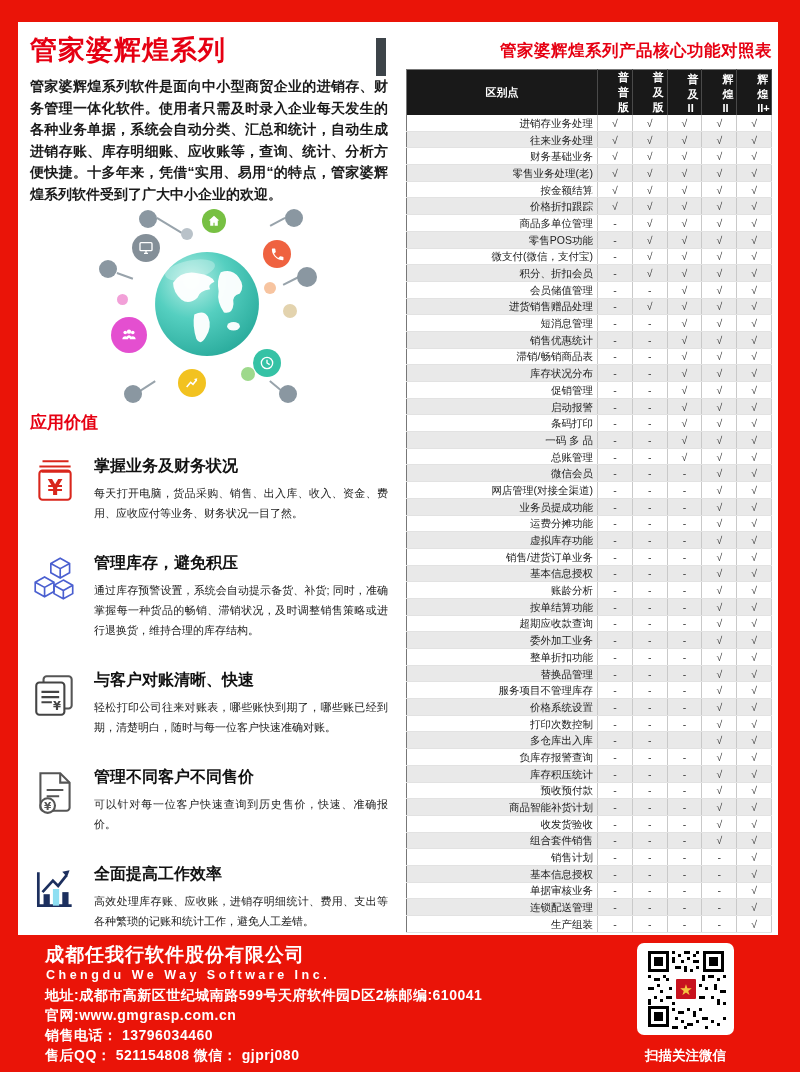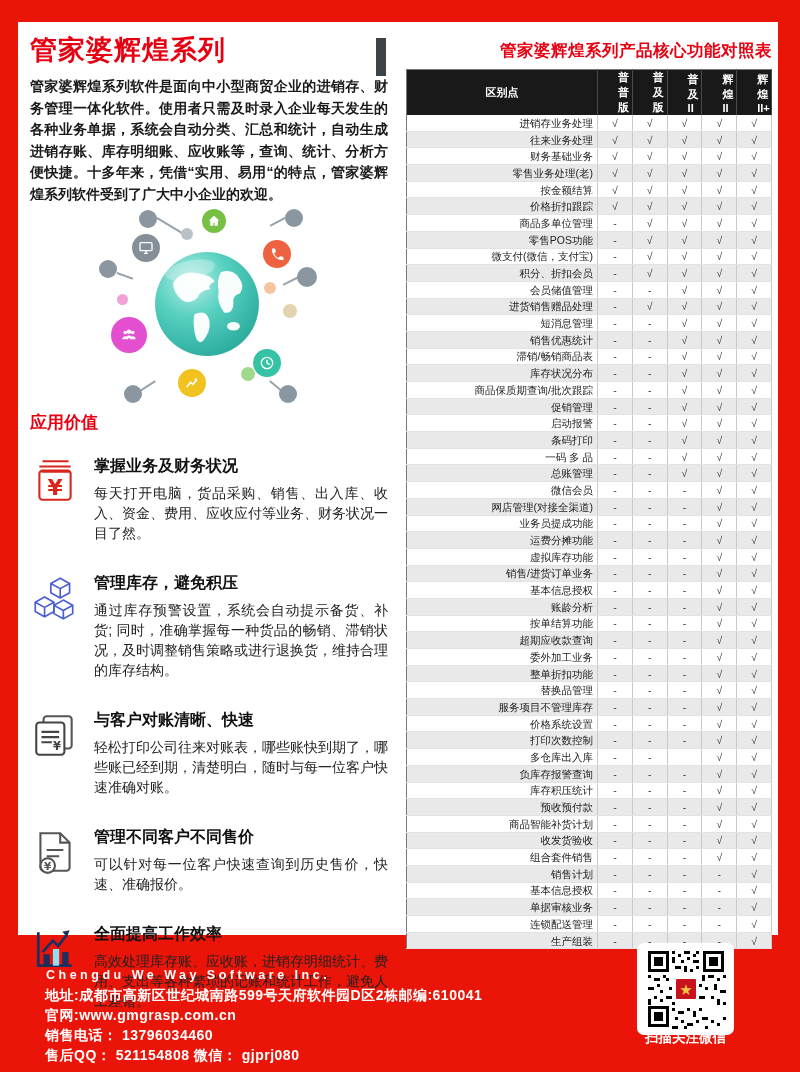--- a/index.html
+++ b/index.html
@@ -16,21 +16,21 @@
   .globe-wrap{position:relative;height:198px;margin-top:4px;}
   .sat{position:absolute;border-radius:50%;display:flex;align-items:center;justify-content:center;}
   .link{position:absolute;height:1.5px;background:#98a3ab;transform-origin:0 50%;}
   .sat svg{display:block;}
 
   
   .sec-title{margin:4px 0 22px 0;font-size:17px;font-weight:bold;color:#e60012;}
   .vitem{display:flex;gap:14px;margin-bottom:30px;}
   .vicon{flex:0 0 50px;width:50px;height:50px;}
   .vbody h3{margin:0 0 6px 0;font-size:16px;font-weight:bold;color:#111;}
-  .vbody p{margin:0;font-size:14px;font-weight:500;line-height:20px;color:#222;text-align:justify;}
+  .vbody p{margin:0;font-size:11px;font-weight:500;line-height:20px;color:#222;text-align:justify;}
 
   
   .divider-bar{position:absolute;left:358px;top:16px;width:10px;height:38px;background:#3d4449;}
   .right-col{position:absolute;left:388px;top:18px;width:366px;}
   .table-title{margin:0 0 7px 0;font-size:16.5px;font-weight:bold;color:#e60012;text-align:right;letter-spacing:0.5px;}
   table.feature-table{width:366px;border-collapse:collapse;border:1px solid #777;table-layout:fixed;}
   .feature-table th{background:#191919;color:#fff;font-size:11px;font-weight:bold;height:26px;
                     border-right:1px solid #4a4a4a;padding:0 20px;}
   .feature-table th.feat-h{width:150px;}
   .feature-table td{font-size:10.5px;color:#222;height:15.7px;line-height:12px;
@@ -40,21 +40,21 @@
   .feature-table tbody tr:nth-child(even){background:#e9e9e9;}
 
   
   .footer{position:absolute;left:0;top:935px;width:800px;height:137px;color:#fff;}
   .f-company{position:absolute;left:45px;top:7px;font-size:19px;font-weight:bold;letter-spacing:1px;}
   .f-en{position:absolute;left:46px;top:33px;font-size:12.5px;font-weight:bold;letter-spacing:3.5px;}
   .f-line{position:absolute;left:45px;font-size:14px;font-weight:600;letter-spacing:0.5px;}
   .f-addr{top:52px;text-align:center;} .f-web{top:72px;} .f-tel{top:92px;} .f-qq{top:112px;}
   .qr-box{position:absolute;left:637px;top:8px;width:97px;height:92px;background:#fff;border-radius:7px;
           display:flex;align-items:center;justify-content:center;}
-  .qr-caption{position:absolute;left:637px;top:94px;width:97px;text-align:center;font-size:13.5px;font-weight:600;}
+  .qr-caption{position:absolute;left:637px;top:112px;width:97px;text-align:center;font-size:13.5px;font-weight:600;}
 </style>
 </head>
 <body>
 
 <div class="page">
   <div class="content">
 
     <div class="left-col">
       <h1 class="main-title">管家婆辉煌系列</h1>
       <p class="intro">管家婆辉煌系列软件是面向中小型商贸企业的进销存、财务管理一体化软件。使用者只需及时录入企业每天发生的各种业务单据，系统会自动分类、汇总和统计，自动生成进销存账、库存明细账、应收账等，查询、统计、分析方便快捷。十多年来，凭借“实用、易用“的特点，管家婆辉煌系列软件受到了广大中小企业的欢迎。</p>
@@ -355,28 +355,20 @@
             </tr>
             <tr>
               <td class="feat">库存状况分布</td>
               <td class="val">-</td>
               <td class="val">-</td>
               <td class="val">√</td>
               <td class="val">√</td>
               <td class="val">√</td>
             </tr>
             <tr>
-              <td class="feat">商品保质期查询/批次跟踪</td>
-              <td class="val">-</td>
-              <td class="val">-</td>
-              <td class="val">√</td>
-              <td class="val">√</td>
-              <td class="val">√</td>
-            </tr>
-            <tr>
               <td class="feat">促销管理</td>
               <td class="val">-</td>
               <td class="val">-</td>
               <td class="val">√</td>
               <td class="val">√</td>
               <td class="val">√</td>
             </tr>
             <tr>
               <td class="feat">启动报警</td>
               <td class="val">-</td>
@@ -632,20 +624,21 @@
               <td class="val">-</td>
               <td class="val">-</td>
               <td class="val">√</td>
             </tr>
           </tbody>
       </table>
     </div>
   </div>
 
   <div class="footer">
+    <div class="f-company">成都任我行软件股份有限公司</div>
     <div class="f-en">Chengdu We Way Software Inc.</div>
     <div class="f-line f-addr">地址:成都市高新区世纪城南路599号天府软件园D区2栋邮编:610041</div>
     <div class="f-line f-web">官网:www.gmgrasp.com.cn</div>
     <div class="f-line f-tel">销售电话： 13796034460</div>
     <div class="f-line f-qq">售后QQ： 521154808 微信： gjprj080</div>
 
     <div class="qr-box">
       <svg width="84" height="84" viewBox="0 0 84 84">
         <rect width="84" height="84" fill="#fff"></rect>
 

